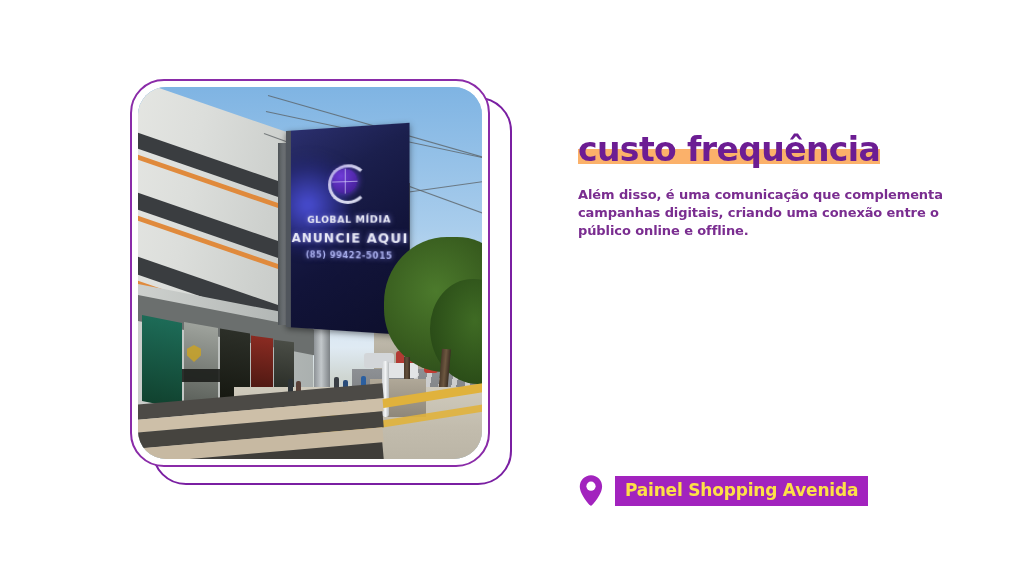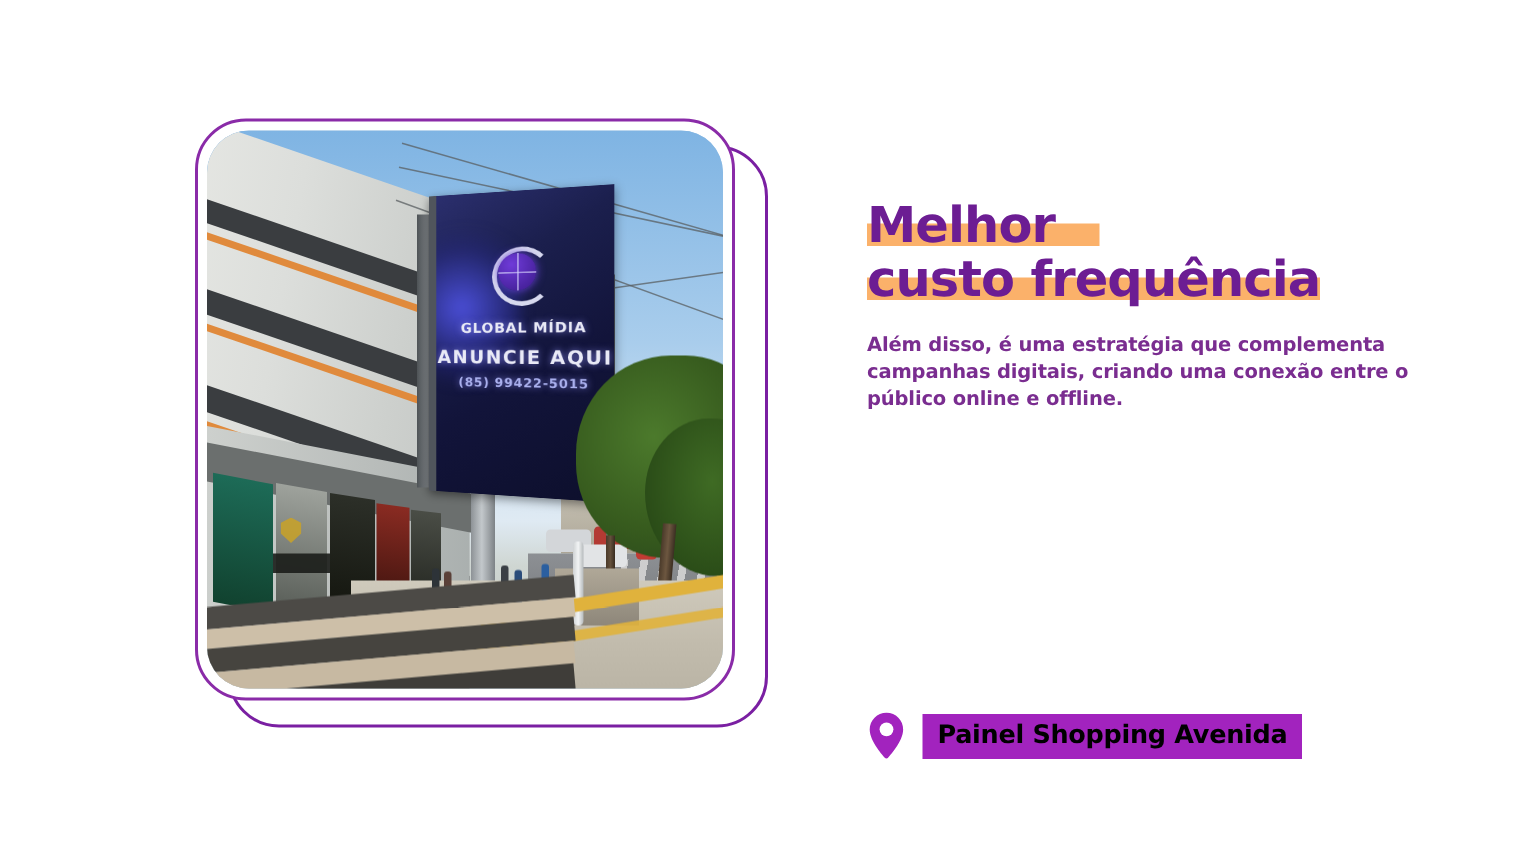--- a/index.html
+++ b/index.html
@@ -402,21 +402,21 @@
     position: absolute;
     left: 578px;
     top: 474px;
     display: flex;
     align-items: center;
     gap: 11px;
   }
   #pin-icon { width: 26px; height: 33px; display: block; flex: none; }
   #location-badge {
     background: #A223BE;
-    color: #000000;
+    color: #fde047;
     font-family: "DejaVu Sans", sans-serif;
     font-weight: 700;
     font-size: 17px;
     letter-spacing: -0.2px;
     padding: 5px 10px 6px 10px;
     line-height: 19px;
     white-space: nowrap;
   }
 </style>
 </head>
@@ -511,32 +511,28 @@
           <div class="step st3"></div>
         </div>
 
       </div>
     </div>
   </div>
 
   <div id="content">
 
     <h1 id="headline">
-      <span class="hl-line" id="hl-1">
-        <span class="hl-bar"></span>
-        <span class="hl-text">Melhor</span>
-      </span>
       <span class="hl-line" id="hl-2">
         <span class="hl-bar"></span>
         <span class="hl-text">custo frequência</span>
       </span>
     </h1>
 
     <div id="paragraphs">
-      <p class="para">Além disso, é uma estratégia que complementa campanhas digitais, criando uma conexão entre o público online e offline.</p>
+      <p class="para">Além disso, é uma comunicação que complementa campanhas digitais, criando uma conexão entre o público online e offline.</p>
     </div>
   </div>
 
   <div id="location">
     <svg id="pin-icon" viewBox="0 0 26 33">
       <path d="M13 1.2C6.8 1.2 1.8 6.2 1.8 12.4c0 8.1 9.6 18.3 10 18.7.6.7 1.7.7 2.3 0 .4-.4 10-10.6 10-18.7C24.2 6.2 19.2 1.2 13 1.2z" fill="#A223BE"></path>
       <circle cx="13" cy="12.2" r="4.6" fill="#ffffff"></circle>
     </svg>
     <div id="location-badge">Painel Shopping Avenida</div>
   </div>

